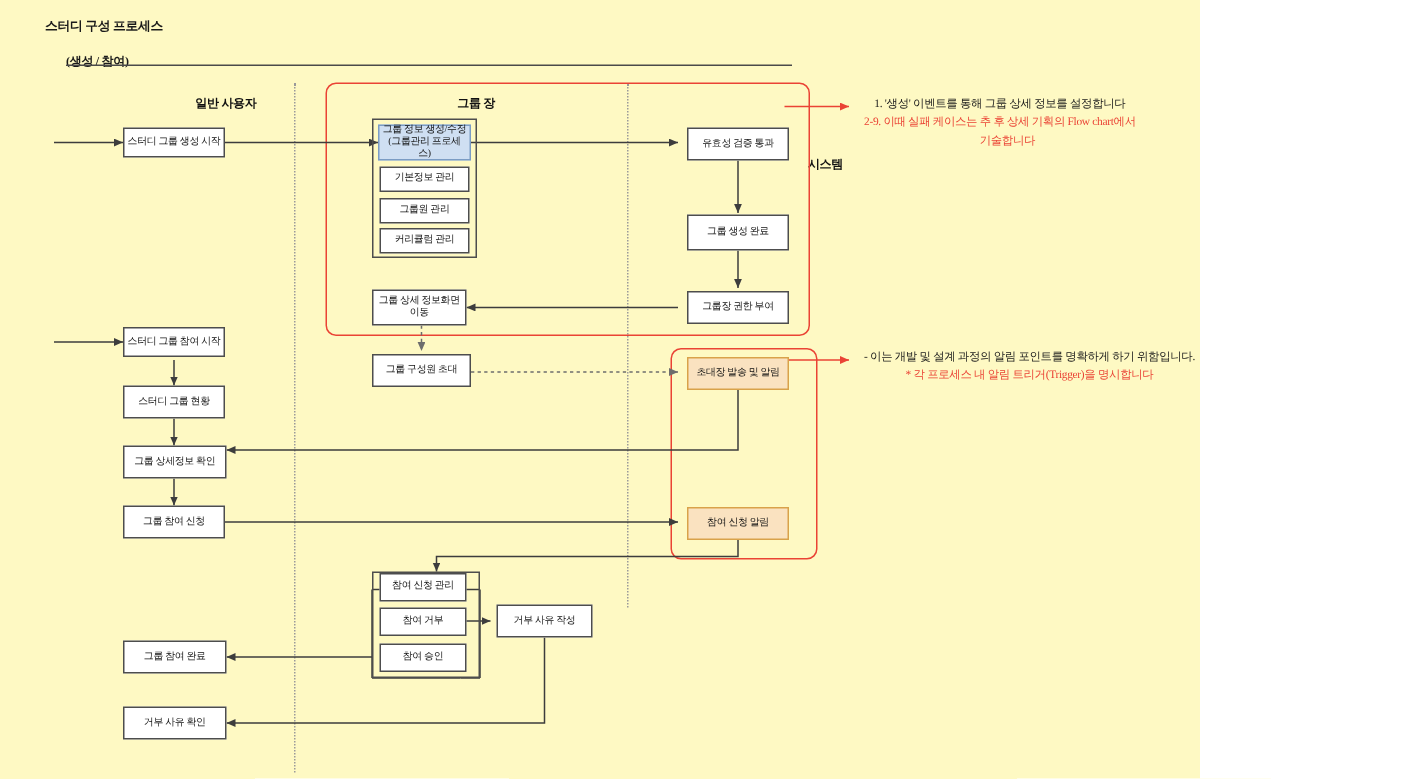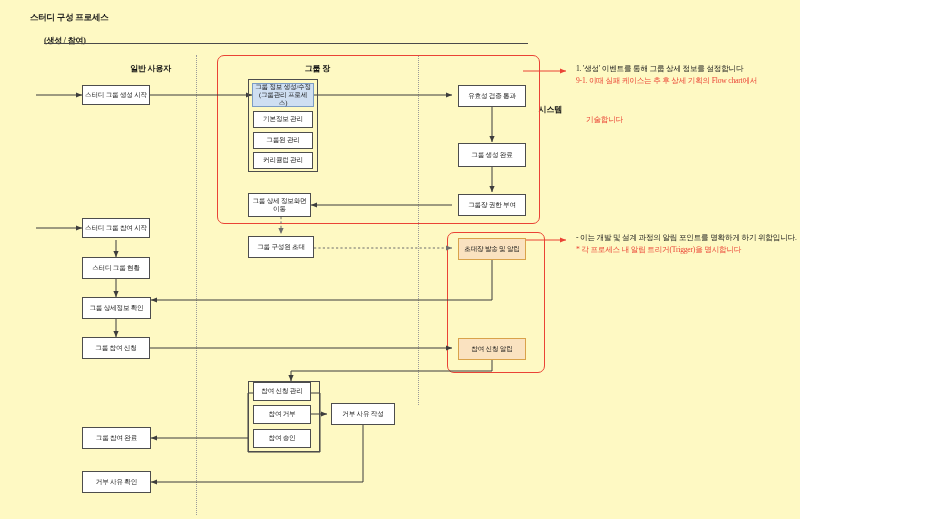--- a/index.html
+++ b/index.html
@@ -100,24 +100,25 @@
     overflow: visible;
     pointer-events: none;
   }
   .ann-block {
     position: absolute;
     font-size: 7.6px;
     line-height: 1.62;
     color: #1a1a1a;
     letter-spacing: -0.2px;
     white-space: nowrap;
+    text-align: center;
   }
   .ann-line { display: block; }
   .ann-red { color: #ea4335; }
-  .ann-indent { padding-left: 10px; margin-top: 26px; }
+  .ann-indent { padding-left: 10px; }
 </style>
 </head>
 <body>
 
 <div id="page">
 
   <div class="title-line1">스터디 구성 프로세스</div>
   <div class="title-line2">(생성 / 참여)</div>
   <div class="hdr-rule"></div>
 
@@ -231,21 +232,21 @@
 
   <div class="node" style="left:458px; top:85px; width:68px; height:22px;">유효성 검증 통과</div>
   <div class="node" style="left:458px; top:143px; width:68px; height:24px;">그룹 생성 완료</div>
   <div class="node" style="left:458px; top:194px; width:68px; height:22px;">그룹장 권한 부여</div>
 
   <div class="node tan" style="left:458px; top:238px; width:68px; height:22px;">초대장 발송 및 알림</div>
   <div class="node tan" style="left:458px; top:338px; width:68px; height:22px;">참여 신청 알림</div>
 
   <div class="ann-block" style="left:576px; top:63px;">
     <span class="ann-line">1. '생성' 이벤트를 통해 그룹 상세 정보를 설정합니다</span>
-    <span class="ann-line ann-red">9-1. 이때 실패 케이스는 추 후 상세 기획의 Flow chart에서</span>
+    <span class="ann-line ann-red">2-9. 이때 실패 케이스는 추 후 상세 기획의 Flow chart에서</span>
     <span class="ann-line ann-red ann-indent">기술합니다</span>
   </div>
 
   <div class="ann-block" style="left:576px; top:232px;">
     <span class="ann-line">- 이는 개발 및 설계 과정의 알림 포인트를 명확하게 하기 위함입니다.</span>
     <span class="ann-line ann-red">* 각 프로세스 내 알림 트리거(Trigger)을 명시합니다</span>
   </div>
 
 </div>
 

